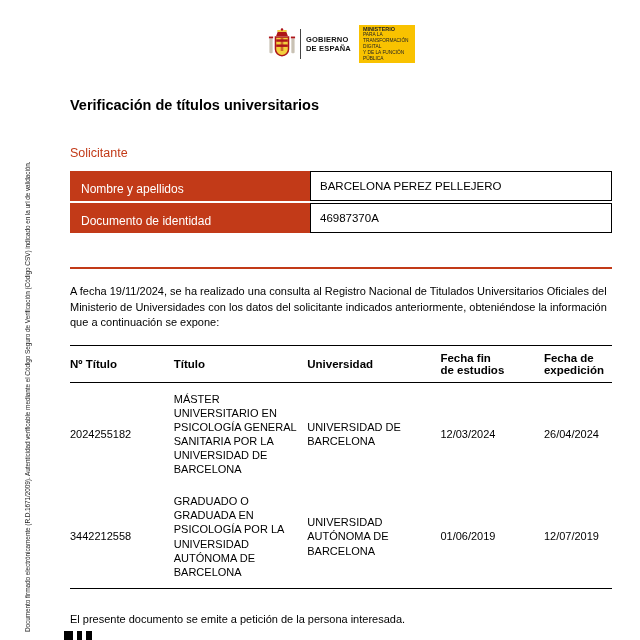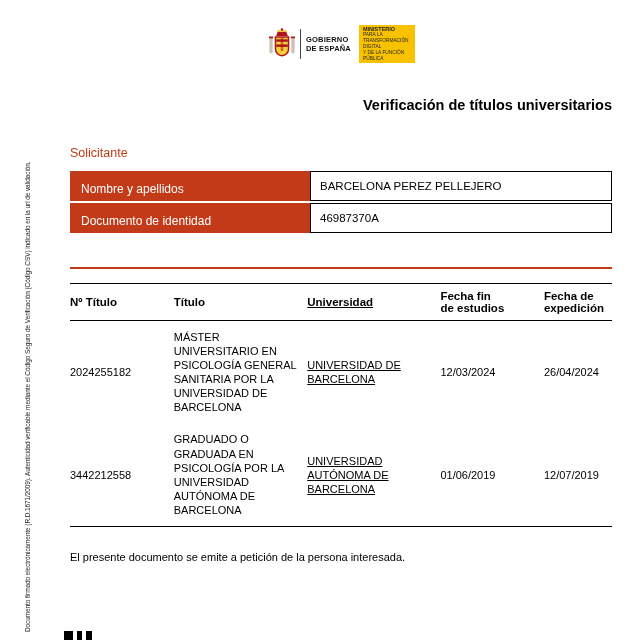--- a/index.html
+++ b/index.html
@@ -38,21 +38,21 @@
   .logo-sep{width:1px;height:30px;background:#444;margin:0 5px 0 3px;}
   .gob-text{font-size:7.5px;font-weight:bold;line-height:1.2;letter-spacing:0.2px;color:#111;}
   .ministry-box{
     margin-left:8px;background:var(--yellow);width:56px;height:38px;
     padding:3px 4px;display:flex;flex-direction:column;justify-content:center;
     color:#222;line-height:1.25;
   }
   .ministry-box .m1{font-size:5.5px;font-weight:bold;}
   .ministry-box .m2,.ministry-box .m3{font-size:4.8px;}
 
-  .title{margin:34px 0 0;text-align:right;font-size:14.5px;font-weight:bold;}
+  .title{margin:34px 0 0;text-align:left;font-size:14.5px;font-weight:bold;}
 
   .section-heading{margin-top:33px;color:var(--red);font-size:12.5px;}
 
   
   .app-table{margin-top:11px;}
   .app-row{display:flex;margin-bottom:2px;}
   .app-label{
     width:240px;background:var(--red);color:#fff;
     font-size:12px;padding:8px 0 2px 11px;display:flex;align-items:center;
   }
@@ -71,21 +71,21 @@
     border-top:1.5px solid #000;border-bottom:1.5px solid #000;
     font-size:11.5px;font-weight:bold;text-align:left;vertical-align:middle;
     padding:6px 8px 6px 0;
   }
   .degrees tbody td{
     font-size:11px;vertical-align:middle;padding:9px 8px 9px 0;line-height:1.28;
   }
   .degrees tbody tr:last-child td{border-bottom:1.5px solid #000;}
   .c-num{width:105px;}
   .c-tit{width:135px;}
-  .c-uni{width:135px;text-decoration:underline;}
+  .c-uni{width:135px;}
   .c-ffin{width:105px;}
   .c-fexp{width:62px;}
   td.c-num{text-align:left;}
   .hdr-wrap{display:inline-block;max-width:64px;}
 
   .footer-note{margin-top:24px;font-size:11px;}
 </style>
 </head>
 <body>
 
@@ -133,20 +133,21 @@
       <div class="app-value">BARCELONA PEREZ PELLEJERO</div>
     </div>
     <div class="app-row">
       <div class="app-label">Documento de identidad</div>
       <div class="app-value">46987370A</div>
     </div>
   </div>
 
   <hr class="red-rule">
 
+  <p class="intro">A fecha 19/11/2024, se ha realizado una consulta al Registro Nacional de Titulados Universitarios Oficiales del Ministerio de Universidades con los datos del solicitante indicados anteriormente, obteniéndose la información que a continuación se expone:</p>
 
   <table class="degrees">
     <thead>
       <tr>
         <th class="c-num">Nº Título</th>
         <th class="c-tit">Título</th>
         <th class="c-uni">Universidad</th>
         <th class="c-ffin"><span class="hdr-wrap">Fecha fin de estudios</span></th>
         <th class="c-fexp"><span class="hdr-wrap">Fecha de expedición</span></th>
       </tr>

